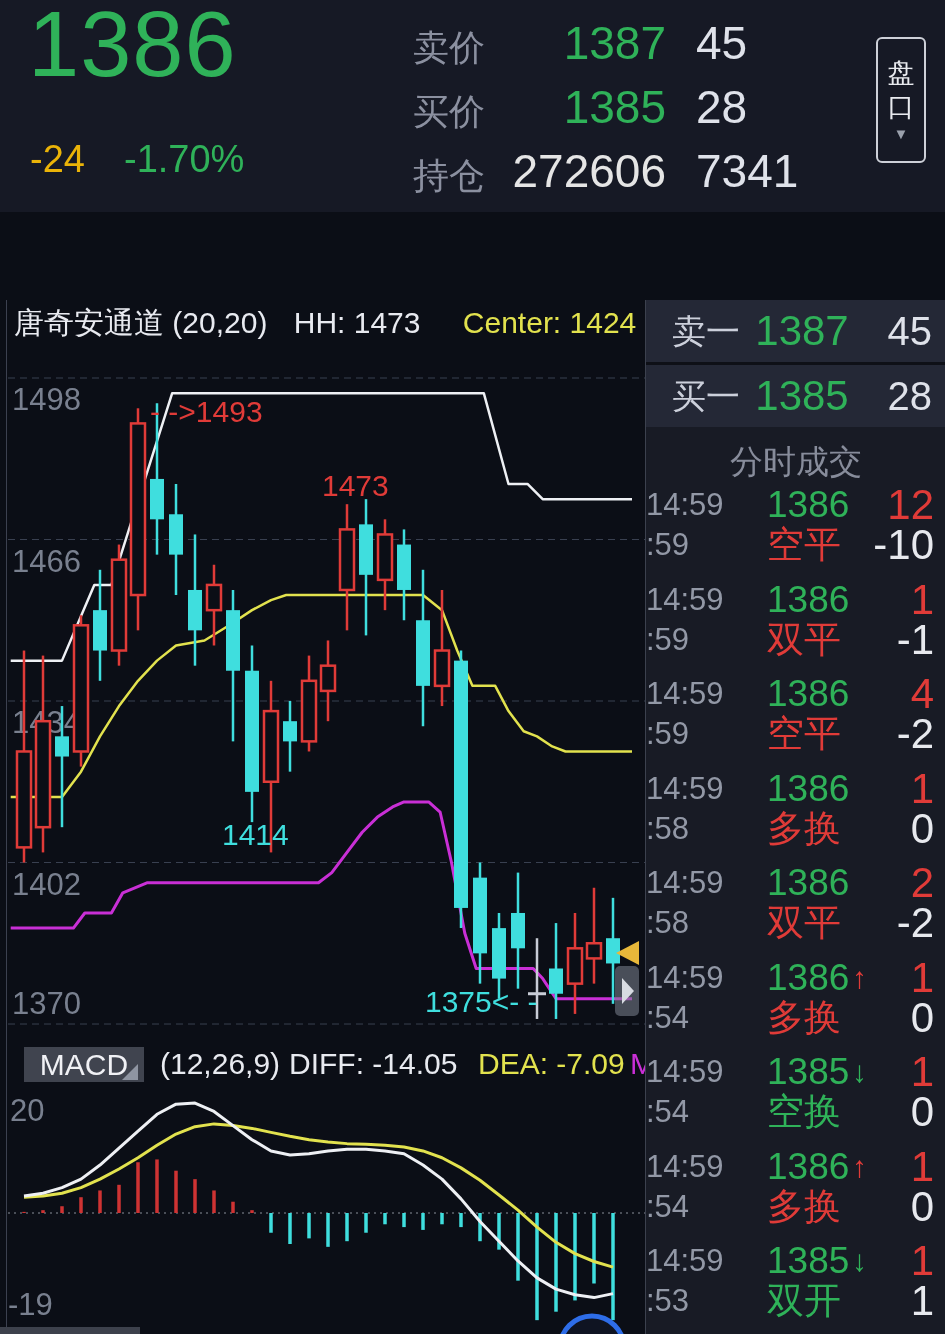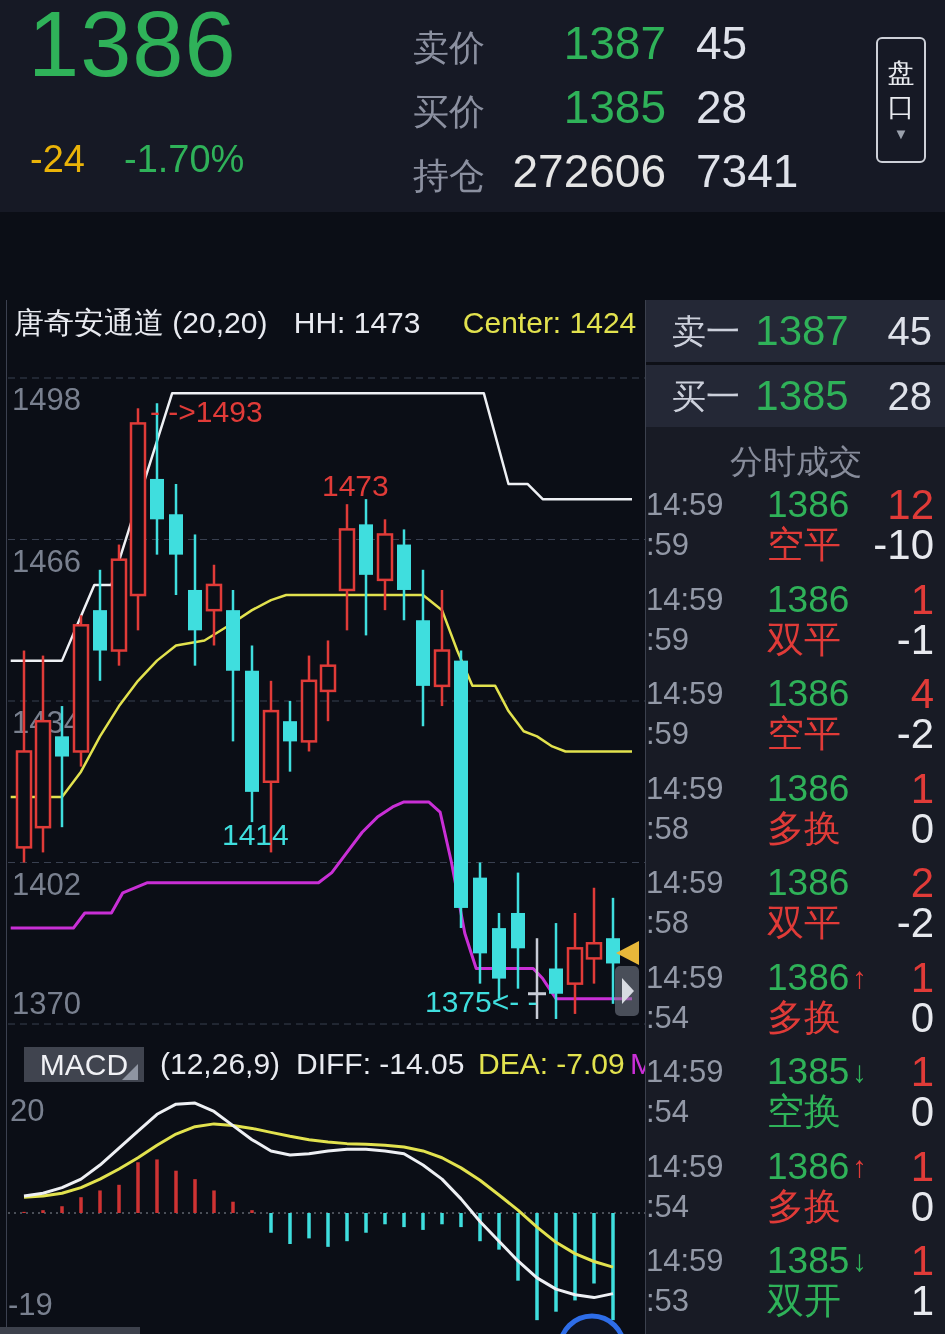--- a/index.html
+++ b/index.html
@@ -172,21 +172,21 @@
         <text x="425" y="712" fill="#3fdede" font-size="30">1375&lt;- -</text>
         <polygon points="616,653 639,641 639,665" fill="#e8b83a"></polygon>
         <rect x="615" y="666" width="24" height="50" rx="5" fill="rgba(125,131,145,0.55)"></rect>
         <polygon points="622,678 634,691 622,704" fill="#d8dbe2"></polygon>
       </svg>
 
     <div class="macd-hdr">
       <div class="macd-box">MACD</div>
       <div class="macd-fold"></div>
       <span style="position:absolute;left:160px;top:2px;color:#e8eaf0">(12,26,9)</span>
-      <span style="position:absolute;left:296px;top:2px;color:#e8eaf0">DIFF: -14.05</span>
+      <span style="position:absolute;left:289px;top:2px;color:#e8eaf0">DIFF: -14.05</span>
       <span style="position:absolute;left:478px;top:2px;color:#e2e24e">DEA: -7.09</span>
       <span style="position:absolute;left:630px;top:2px;color:#c92fd6">MACD:</span>
     </div>
 
     <svg id="macdSvg" class="abs" style="left:0;top:787px" width="645" height="247">
         <line x1="8" y1="126" x2="645" y2="126" stroke="#8a8f99" stroke-width="1" stroke-dasharray="2,4"></line>
         <line x1="24" y1="126" x2="24" y2="124.872" stroke="#cf3333" stroke-width="3.5"></line>
         <line x1="43" y1="126" x2="43" y2="123.18" stroke="#cf3333" stroke-width="3.5"></line>
         <line x1="62" y1="126" x2="62" y2="119.232" stroke="#cf3333" stroke-width="3.5"></line>
         <line x1="81" y1="126" x2="81" y2="110.208" stroke="#cf3333" stroke-width="3.5"></line>

